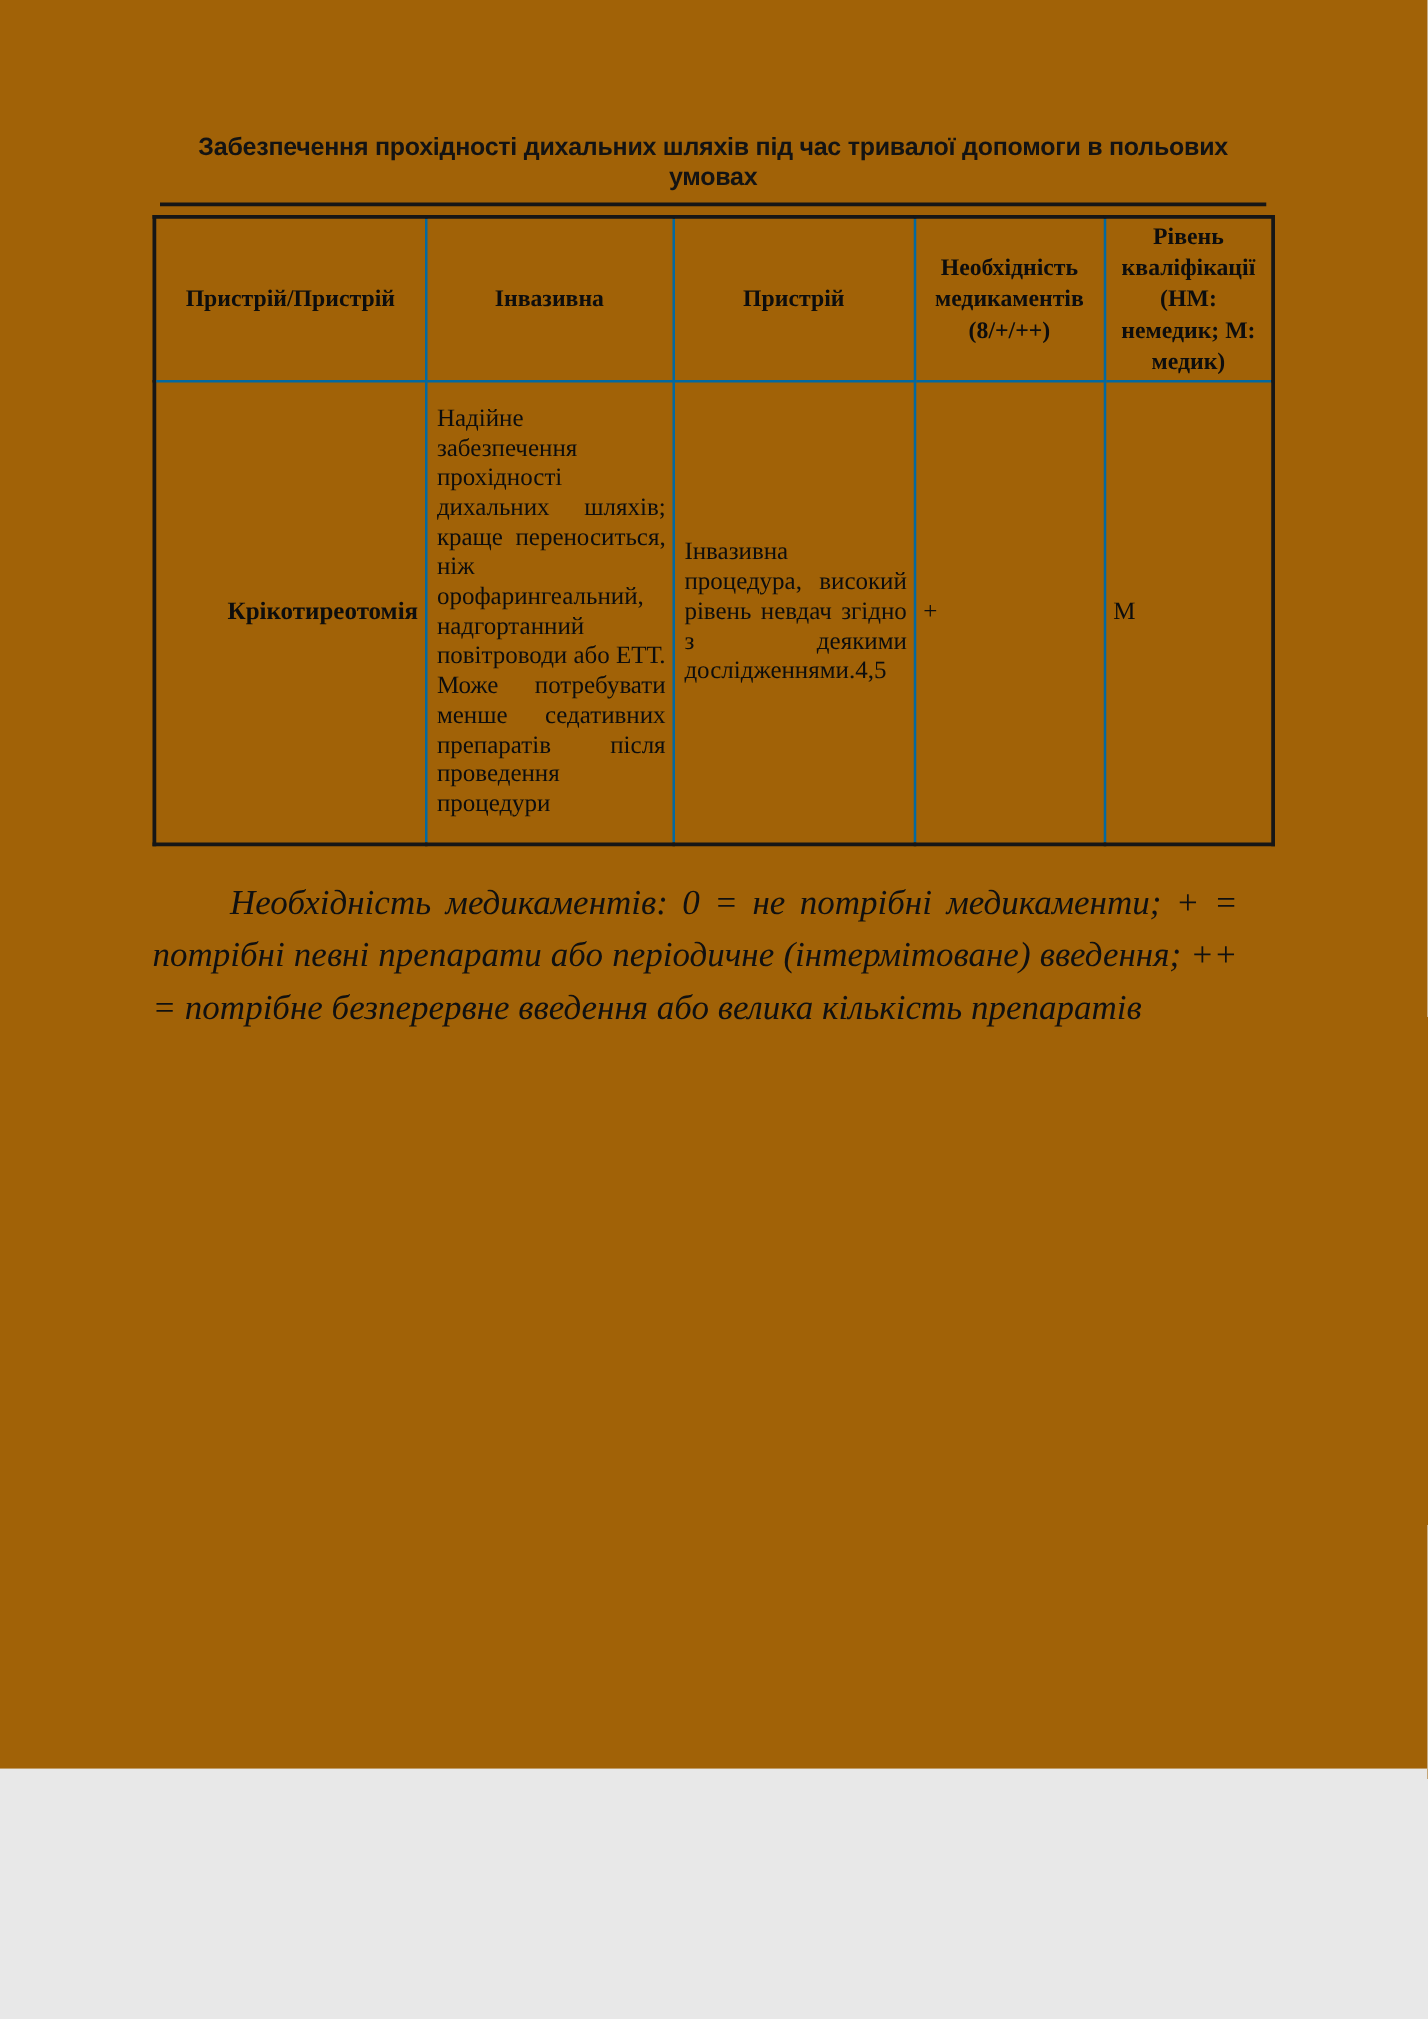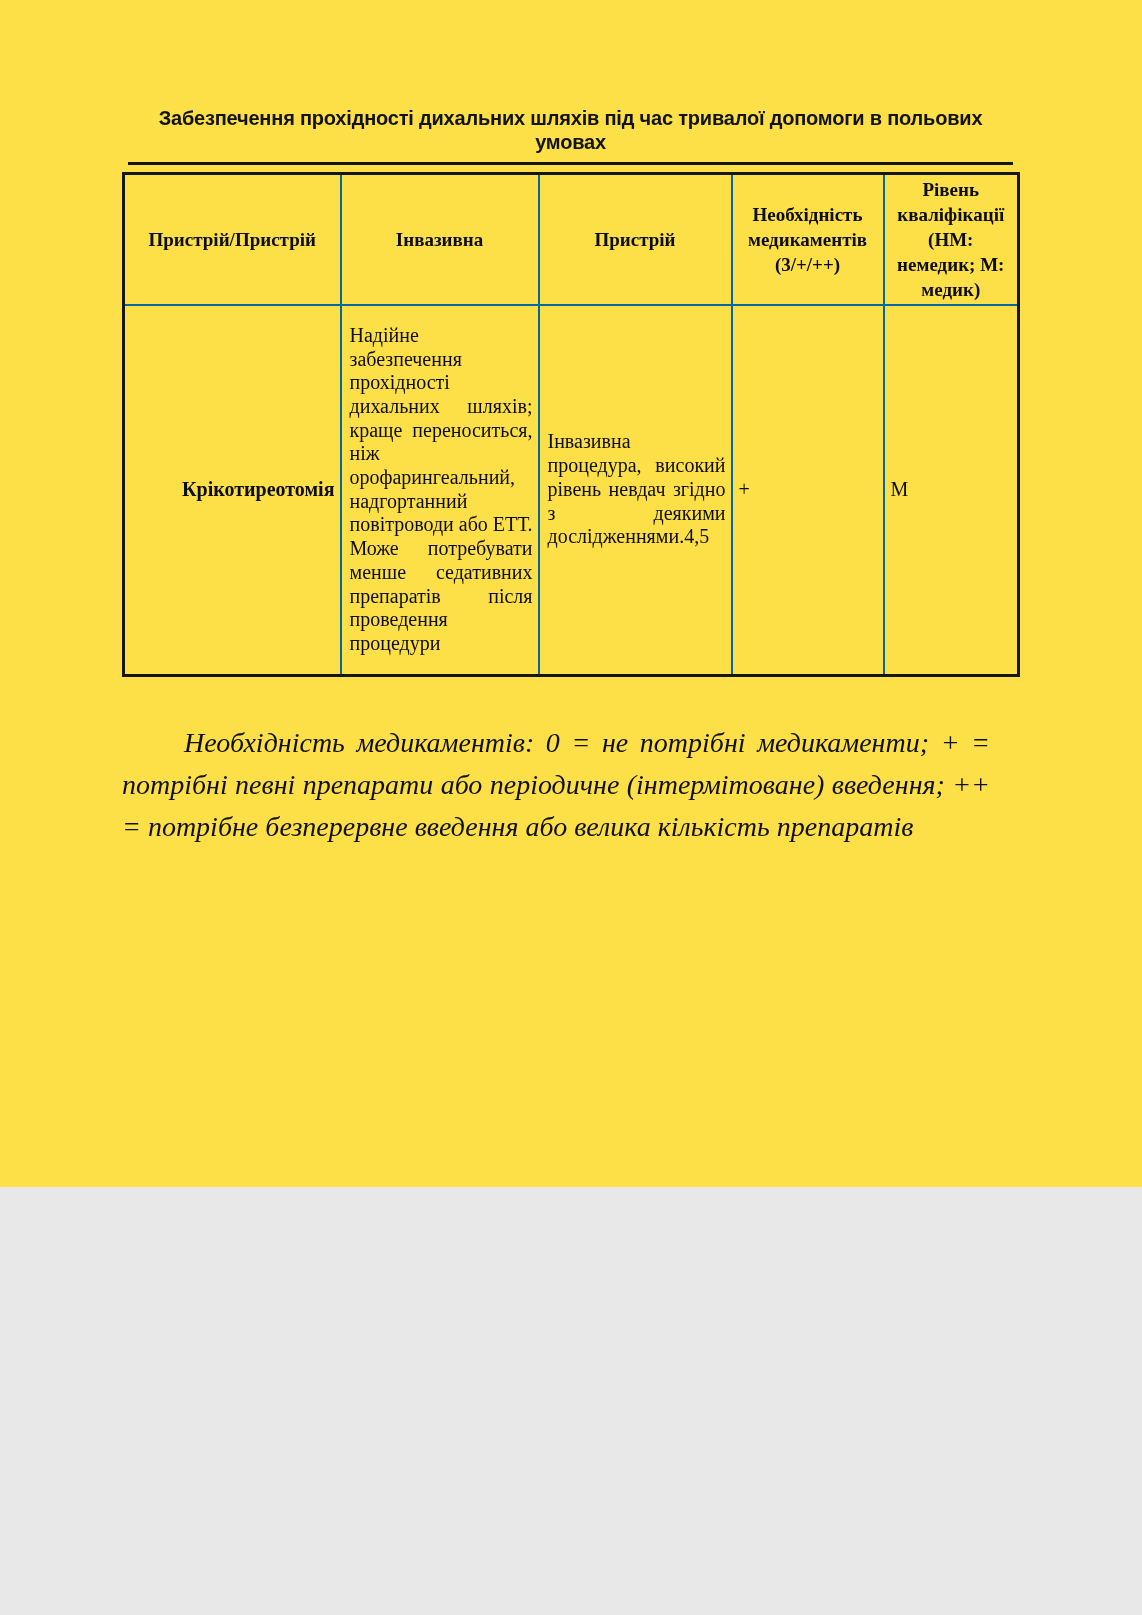--- a/index.html
+++ b/index.html
@@ -1,21 +1,21 @@
 <!DOCTYPE html>
 <html><head>
 <meta charset="utf-8">
 <style>
   * { margin: 0; padding: 0; box-sizing: border-box; }
   html, body { background: #e8e8e8; }
   .page {
     position: relative;
     width: 1142px;
-    height: 1187px;
-    background: #fde047;
+    height: 1415px;
+    background: #a16207;
     font-family: "Liberation Serif", serif;
     color: #0d0d0d;
     overflow: hidden;
   }
 
   
   .running-head {
     position: absolute;
     left: 128px;
     top: 106px;
@@ -79,21 +79,20 @@
     left: 122px;
     top: 702px;
     width: 868px;
     font-family: "Liberation Serif", serif;
     font-style: italic;
     font-size: 28px;
     line-height: 42px;
     text-align: justify;
     text-indent: 62px;
     color: #101010;
-    margin-top: 20px;
   }
 
   
   .page-number {
     position: absolute;
     left: 122px;
     top: 1495px;
     width: 895px;
     text-align: center;
     font-family: "Liberation Serif", serif;
@@ -114,21 +113,21 @@
       <col style="width:198px">
       <col style="width:193px">
       <col style="width:152px">
       <col style="width:135px">
     </colgroup>
     <tbody>
       <tr class="header-row">
         <th>Пристрій/Пристрій</th>
         <th>Інвазивна</th>
         <th>Пристрій</th>
-        <th>Необхідність медикаментів (3/+/++)</th>
+        <th>Необхідність медикаментів (8/+/++)</th>
         <th>Рівень кваліфікації (НМ: немедик; М: медик)</th>
       </tr>
       <tr class="data-row">
         <td class="cell-device">Крікотиреотомія</td>
         <td class="cell-justify cell-advantages">Надійне забезпечення прохідності дихальних шляхів; краще переноситься, ніж орофарингеальний, надгортанний повітроводи або ЕТТ. Може потребувати менше седативних препаратів після проведення процедури</td>
         <td class="cell-justify">Інвазивна процедура, високий рівень невдач згідно з деякими дослідженнями.4,5</td>
         <td class="cell-short">+</td>
         <td class="cell-short">М</td>
       </tr>
     </tbody>

